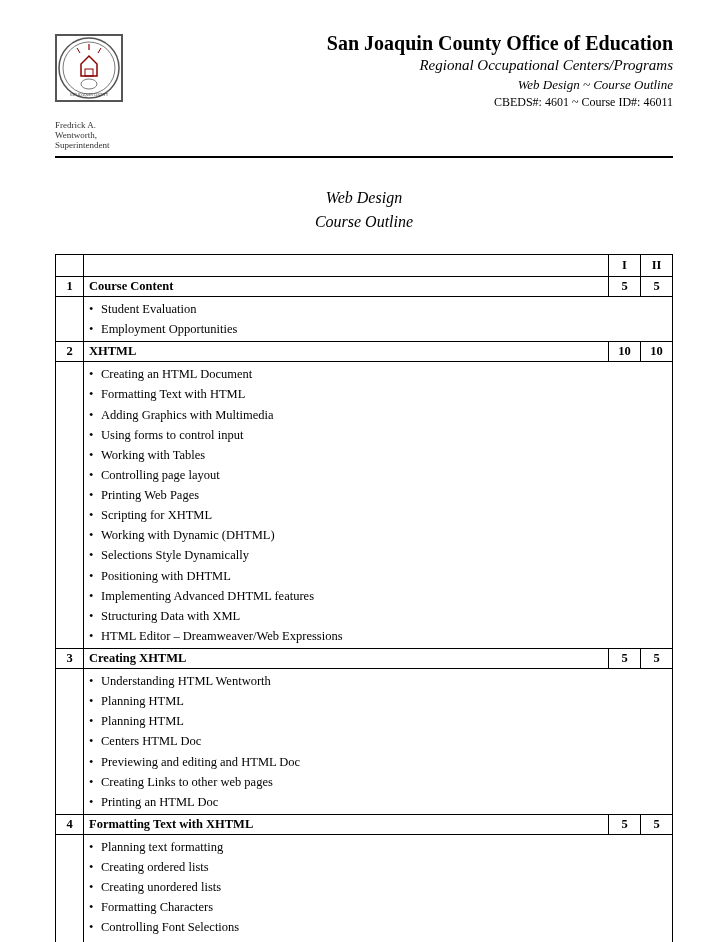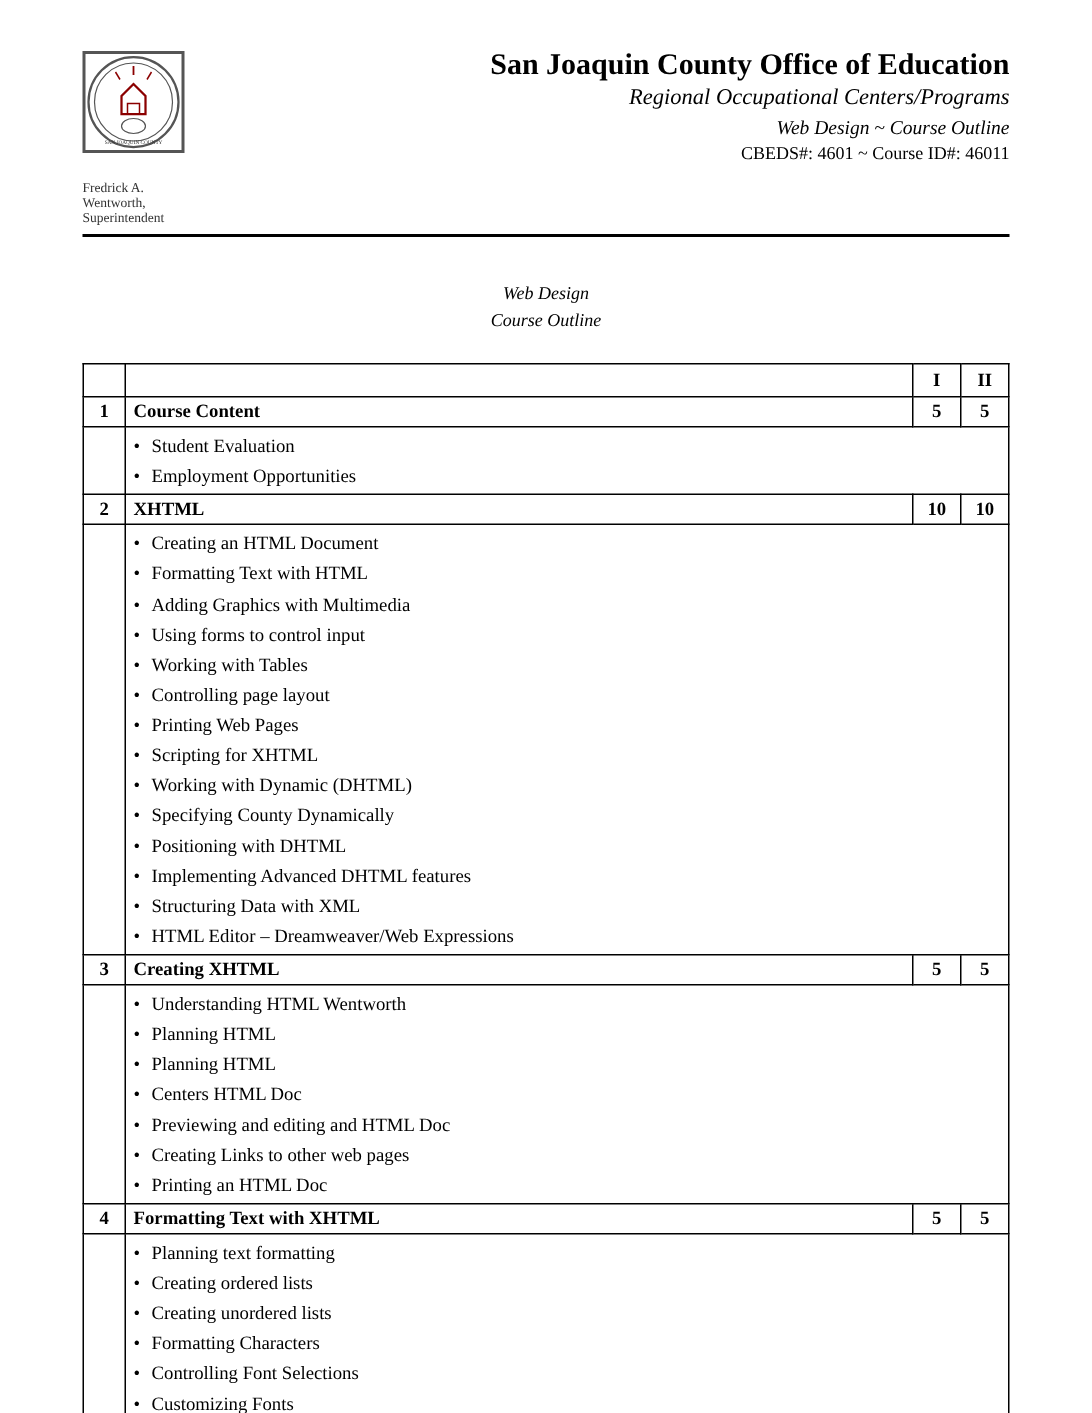--- a/index.html
+++ b/index.html
@@ -90,21 +90,21 @@
       margin-top: 18px;
     }
 
     
     .page-title-section {
       text-align: center;
       margin: 28px 0 20px 0;
     }
 
     .page-title-section p {
-      font-size: 12px;
+      font-size: 16px;
       font-style: italic;
       line-height: 1.5;
     }
 
     
     .main-table {
       width: 100%;
       border-collapse: collapse;
       font-size: 12.5px;
     }
@@ -239,21 +239,21 @@
             <ul class="bullet-list">
               <li>Creating an HTML Document</li>
               <li>Formatting Text with HTML</li>
               <li>Adding Graphics with Multimedia</li>
               <li>Using forms to control input</li>
               <li>Working with Tables</li>
               <li>Controlling page layout</li>
               <li>Printing Web Pages</li>
               <li>Scripting for XHTML</li>
               <li>Working with Dynamic (DHTML)</li>
-              <li>Specifying County Dynamically</li>
+              <li>Selections Style Dynamically</li>
               <li>Positioning with DHTML</li>
               <li>Implementing Advanced DHTML features</li>
               <li>Structuring Data with XML</li>
               <li>HTML Editor – Dreamweaver/Web Expressions</li>
             </ul>
           </td>
         </tr>
         <tr class="section-header">
           <td class="col-num">3</td>
           <td class="col-content">Creating XHTML</td>

